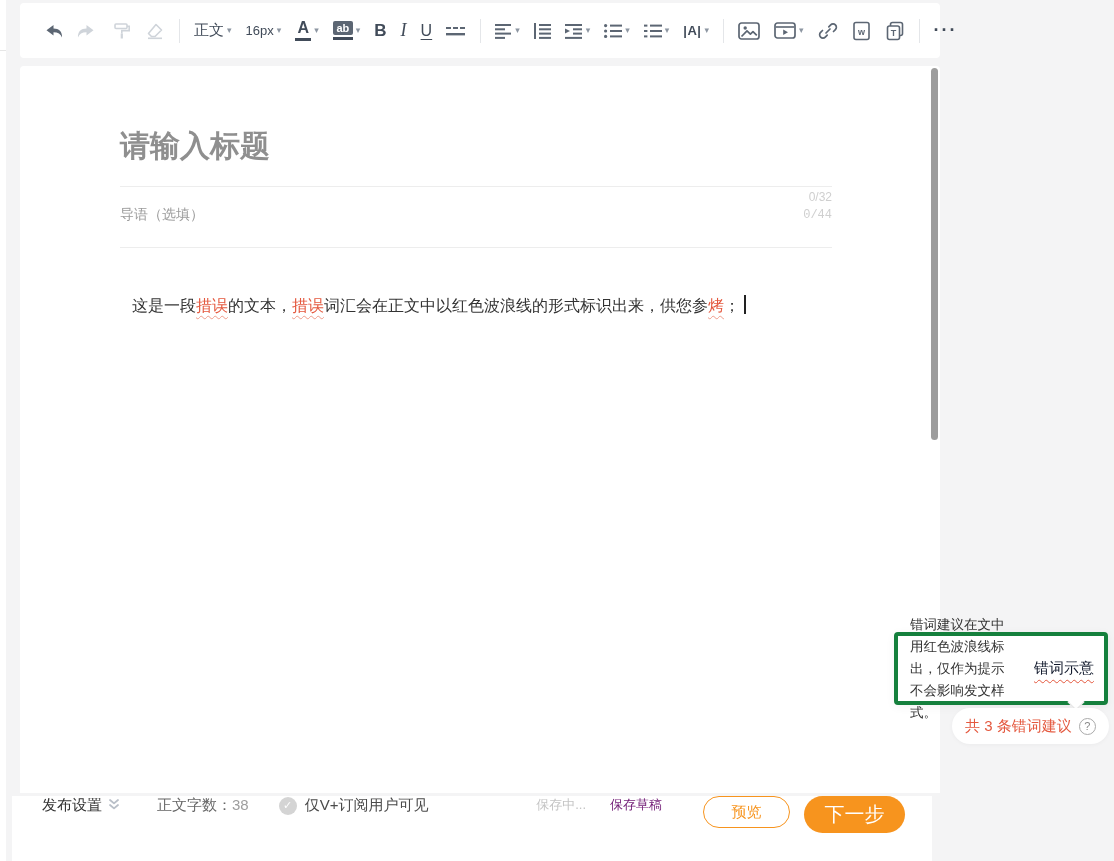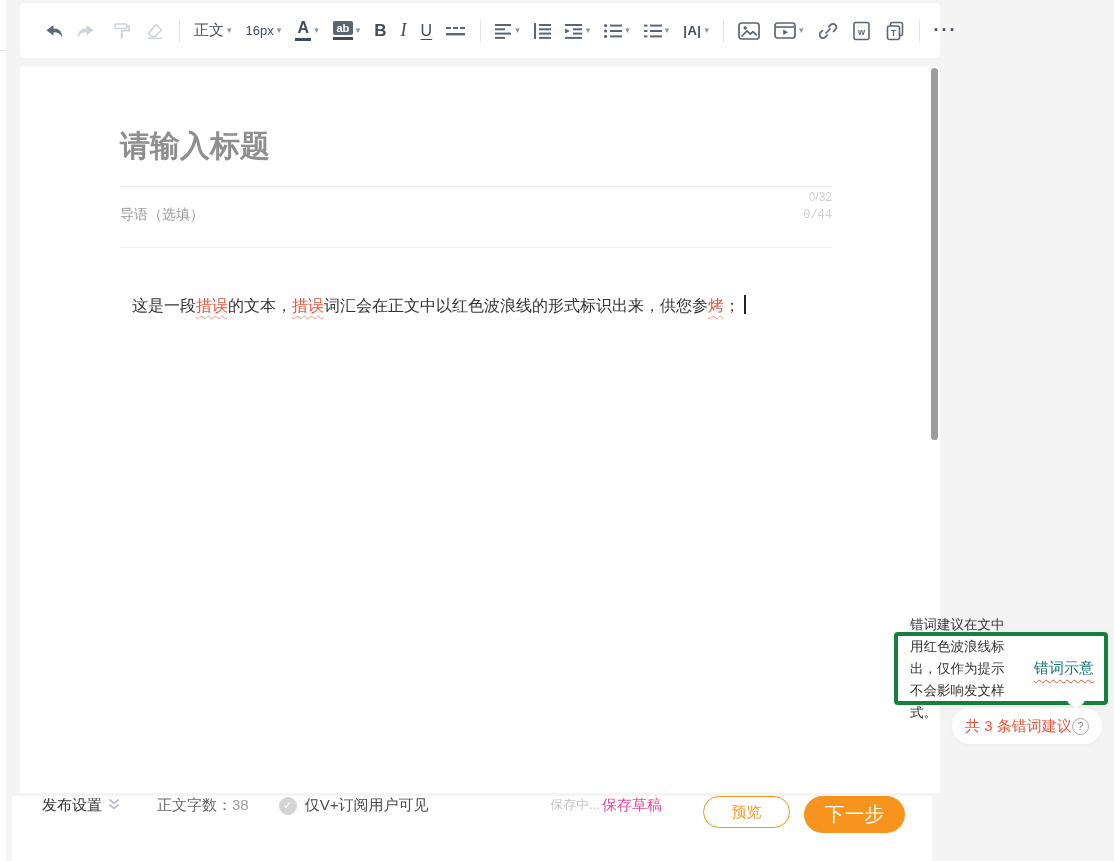--- a/index.html
+++ b/index.html
@@ -49,44 +49,44 @@
   .text-cursor { display:inline-block; width:1.5px; height:19px; background:#222; vertical-align:-3px; margin-left:4px; }
 
   
   .scroll-thumb { position:absolute; left:931px; top:68px; width:7px; height:372px; background:#9d9d9d; border-radius:4px; }
 
   
   .err-tooltip { position:absolute; left:894px; top:632px; width:214px; height:73px; background:#fff;
                  border:4px solid #15803d; border-radius:4px; box-shadow:0 2px 10px rgba(0,0,0,0.05);
                  display:flex; align-items:center; padding:6px 10px 6px 12px; }
   .err-tooltip-text { width:148px; font-size:13.5px; line-height:22px; color:#333; }
-  .err-tooltip-link { margin-left:20px; font-size:15px; color:#0f766e; cursor:pointer; white-space:nowrap;
+  .err-tooltip-link { margin-left:20px; font-size:15px; color:#0f172a; cursor:pointer; white-space:nowrap;
                       text-decoration:underline; text-decoration-style:wavy; text-decoration-color:#e4583e;
                       text-decoration-thickness:1px; text-underline-offset:6px; }
   .err-tooltip-arrow { position:absolute; left:172px; bottom:-7px; width:12px; height:12px; background:#fff;
                        border-right:1px solid #e4e4e4; border-bottom:1px solid #e4e4e4; transform:rotate(45deg); }
   .err-badge { position:absolute; left:952px; top:708px; height:36px; padding:0 13px; background:#fff;
-               border-radius:18px; display:flex; align-items:center; cursor:pointer;
+               border-radius:18px; display:flex; align-items:center; gap:7px; cursor:pointer;
                box-shadow:0 1px 4px rgba(0,0,0,0.04); }
   .err-badge-label { font-size:15px; color:#e4583e; }
   .err-badge-help { width:17px; height:17px; border:1px solid #aaa; border-radius:50%; color:#888;
                     font-size:11px; display:flex; align-items:center; justify-content:center; line-height:1; }
 
   
   .footer { position:absolute; left:12px; top:796px; width:920px; height:65px; background:#fff;
             display:flex; align-items:flex-start; padding:0 27px 0 30px; }
   .ft-publish { display:flex; align-items:center; gap:6px; font-size:15px; color:#333; cursor:pointer; }
   .ft-wordcount { margin-left:37px; font-size:15px; color:#666; }
   .ft-wordcount .num { color:#9e9e9e; }
   .ft-visibility { margin-left:30px; display:flex; align-items:center; gap:8px; font-size:15px; color:#4a4a4a; cursor:pointer; }
   .check-circle { width:18px; height:18px; background:#d4d4d4; border-radius:50%; color:#fff; font-size:11px;
                   display:flex; align-items:center; justify-content:center; line-height:1; }
   .ft-spacer { flex:1; }
   .ft-saving { font-size:13px; color:#c4c4c4; }
-  .ft-savedraft { margin-left:2px; font-size:15px; color:#ec4899; cursor:pointer; }
+  .ft-savedraft { margin-left:24px; font-size:13px; color:#701a75; cursor:pointer; }
   .btn-preview { margin-left:41px; width:87px; height:32px; border:1px solid #f7941e; border-radius:16px;
                  background:#fff; color:#f7941e; font-size:15px; display:flex; align-items:center; justify-content:center; cursor:pointer; }
   .btn-next { margin-left:14px; width:101px; height:37px; border:none; border-radius:19px;
               background:#f7941e; color:#fff; font-size:20px; display:flex; align-items:center; justify-content:center; cursor:pointer; }
 </style>
 </head>
 <body>
 
 <div id="app">
 

